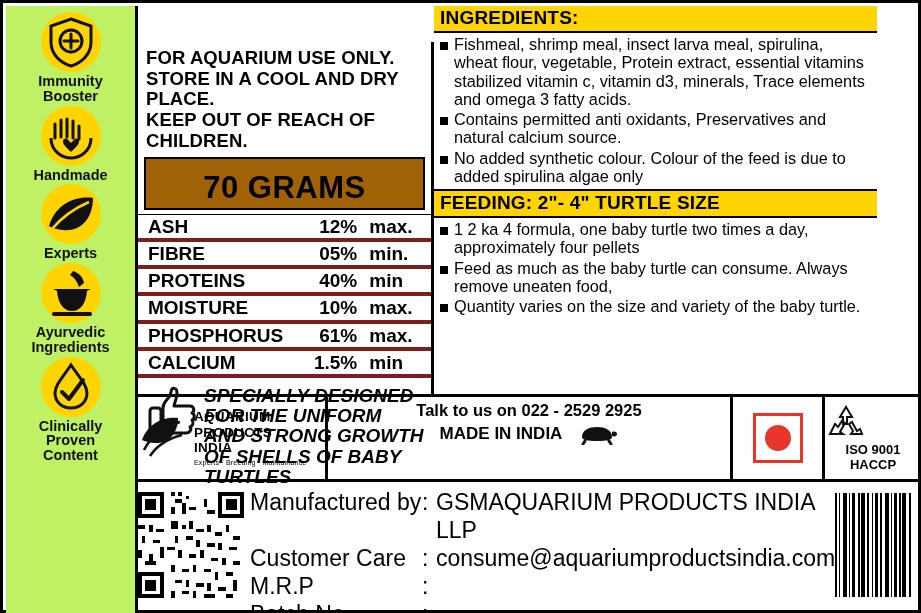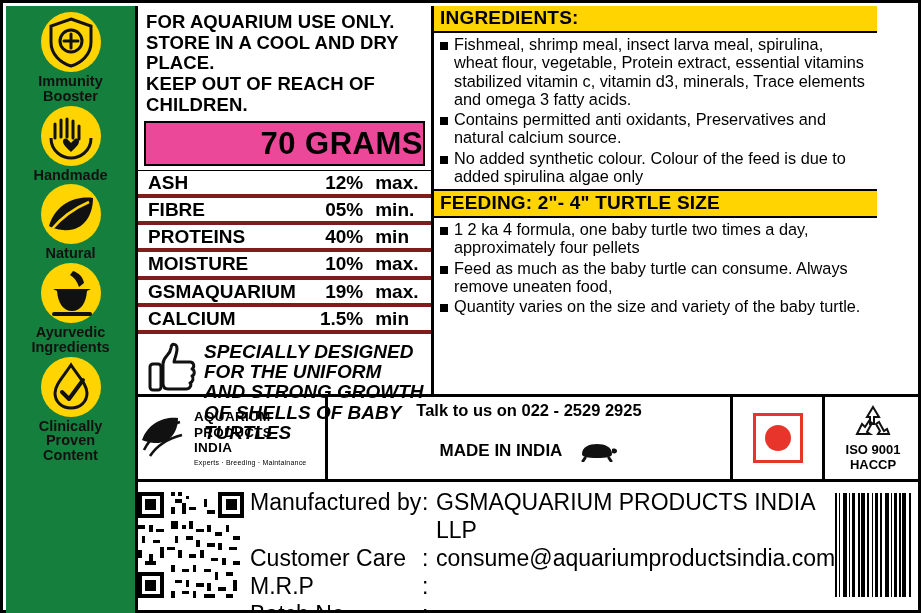--- a/index.html
+++ b/index.html
@@ -1,35 +1,35 @@
 <!DOCTYPE html>
 <html><head>
 <meta charset="utf-8">
 <style>
   html,body{margin:0;padding:0;background:#fff;}
   body{width:921px;height:613px;font-family:"Liberation Sans",sans-serif;color:#000;overflow:hidden;}
   .label{position:relative;width:921px;height:613px;box-sizing:border-box;border:3px solid #000;background:#fff;}
 
   
-  .leftcol{position:absolute;left:3px;top:3px;width:132px;height:607px;background:#15803d;border-right:3px solid #000;box-sizing:border-box;
+  .leftcol{position:absolute;left:3px;top:3px;width:132px;height:607px;background:#bef264;border-right:3px solid #000;box-sizing:border-box;
            display:flex;flex-direction:column;align-items:center;justify-content:flex-start;padding-top:6px;}
   .badge{width:128px;display:flex;flex-direction:column;align-items:center;margin-bottom:2px;}
   .circle{width:60px;height:60px;border-radius:50%;background:#FFD400;display:flex;align-items:center;justify-content:center;}
   .circle svg{display:block;}
   .badge .cap{font-size:14.5px;font-weight:bold;line-height:1.02;text-align:center;margin-top:2px;color:#111;}
 
   
   .right{position:absolute;left:135px;top:3px;width:783px;height:607px;}
 
   .topwrap{display:flex;height:388px;}
-  .leftpanel{width:296px;border-right:3px solid #000;box-sizing:border-box;}
+  .leftpanel{width:296px;border-right:3px solid #000;box-sizing:border-box;margin-top:36px;}
   .rightpanel{width:443px;box-sizing:border-box;}
 
   .warn{padding:6px 0 2px 8px;font-size:18.5px;font-weight:bold;line-height:1.12;letter-spacing:.1px;}
-  .grams{margin:3px 6px 4px 6px;background:#ec4899;border:2px solid #000;text-align:right;font-size:31px;font-weight:bold;letter-spacing:.5px;padding:3px 0 2px;}
+  .grams{margin:3px 6px 4px 6px;background:#a16207;border:2px solid #000;text-align:center;font-size:31px;font-weight:bold;letter-spacing:.5px;padding:11px 0 2px;}
 
   table.nut{width:100%;border-collapse:collapse;margin-top:2px;}
   table.nut td{font-size:19px;font-weight:bold;padding:1px 0 1px 10px;border-bottom:4px solid #7f1d1d;line-height:1.12;}
   table.nut tr:first-child td{border-top:1px solid #000;}
   table.nut td.val{text-align:right;padding-right:4px;width:78px;}
   table.nut td.qual{padding-left:8px;width:74px;font-weight:bold;}
 
   .designed{display:flex;align-items:flex-start;padding:6px 4px 0 8px;}
   .thumb{width:56px;flex:0 0 56px;}
   .designed .txt{font-size:19px;font-weight:bold;line-height:1.06;padding-left:2px;padding-top:2px;font-style:italic;}
@@ -44,26 +44,26 @@
 
   
   .midstrip{display:flex;height:88px;border-top:3px solid #000;border-bottom:3px solid #000;box-sizing:border-box;}
   .brandcell{width:190px;border-right:3px solid #000;box-sizing:border-box;display:flex;align-items:center;}
   .leafmark{width:52px;flex:0 0 52px;}
   .brandtxt{font-size:13.5px;font-weight:bold;line-height:1.12;letter-spacing:.3px;padding-left:4px;}
   .brandtxt .sub{font-size:7px;font-weight:normal;letter-spacing:.2px;margin-top:4px;}
   .webcell{flex:1;border-right:3px solid #000;box-sizing:border-box;text-align:center;padding-top:4px;}
   .webcell .w1{font-size:17.5px;line-height:1.15;}
   .webcell .w2{font-size:16.5px;font-weight:bold;line-height:1.2;}
-  .webcell .w3{display:flex;align-items:center;justify-content:center;gap:14px;margin-top:19px;}
+  .webcell .w3{display:flex;align-items:center;justify-content:center;gap:14px;margin-top:2px;}
   .webcell .w3 span{font-size:17px;font-weight:bold;}
   .dotcell{width:92px;border-right:3px solid #000;box-sizing:border-box;display:flex;align-items:center;justify-content:center;}
   .vegbox{width:44px;height:44px;border:3px solid #E8352B;display:flex;align-items:center;justify-content:center;}
   .vegdot{width:26px;height:26px;border-radius:50%;background:#E8352B;}
-  .isocell{width:96px;box-sizing:border-box;display:flex;flex-direction:column;align-items:center;justify-content:center;}
+  .isocell{width:96px;box-sizing:border-box;display:flex;flex-direction:column;justify-content:center;}
   .isocell .iso{font-size:13px;font-weight:bold;line-height:1.05;text-align:center;margin-top:1px;}
 
   
   .botstrip{display:flex;height:125px;}
   .qrcell{width:128px;display:flex;align-items:center;justify-content:center;}
   .mfg{flex:1;padding:6px 0 0 6px;}
   .mrow{display:flex;font-size:23px;line-height:1.22;}
   .mrow .k{width:172px;}
   .mrow .c{width:14px;}
   .mrow .v{flex:1;}
@@ -103,21 +103,21 @@
       <div class="cap">Handmade</div>
     </div>
 
     <div class="badge">
       <div class="circle">
         <svg width="56" height="56" viewBox="0 0 56 56">
           <path d="M6 40 C14 14 38 10 50 12 C50 30 40 46 20 44 C14 43.4 9 42 6 40 Z" fill="#111"></path>
           <path d="M8 44 C18 32 32 22 46 16" stroke="#FFD400" stroke-width="2.6" fill="none"></path>
         </svg>
       </div>
-      <div class="cap">Natural</div>
+      <div class="cap">Experts</div>
     </div>
 
     <div class="badge">
       <div class="circle">
         <svg width="56" height="56" viewBox="0 0 56 56">
           <path d="M30 6 C36 8 40 12 41 18 L36 22 C34 16 31 12 27 10 Z" fill="#111"></path>
           <path d="M10 24 H48 L44 26 C43 38 38 46 29 46 C20 46 15 38 14 26 Z" fill="#111"></path>
           <rect x="9" y="47" width="40" height="4" rx="2" fill="#111"></rect>
         </svg>
       </div>
@@ -168,22 +168,22 @@
             <td>PROTEINS</td>
             <td class="val">40%</td>
             <td class="qual">min</td>
           </tr>
           <tr>
             <td>MOISTURE</td>
             <td class="val">10%</td>
             <td class="qual">max.</td>
           </tr>
           <tr>
-            <td>GSMAQUARIUM</td>
-            <td class="val">19%</td>
+            <td>PHOSPHORUS</td>
+            <td class="val">61%</td>
             <td class="qual">max.</td>
           </tr>
           <tr>
             <td>CALCIUM</td>
             <td class="val">1.5%</td>
             <td class="qual">min</td>
           </tr>
         </tbody>
           </table>
 

